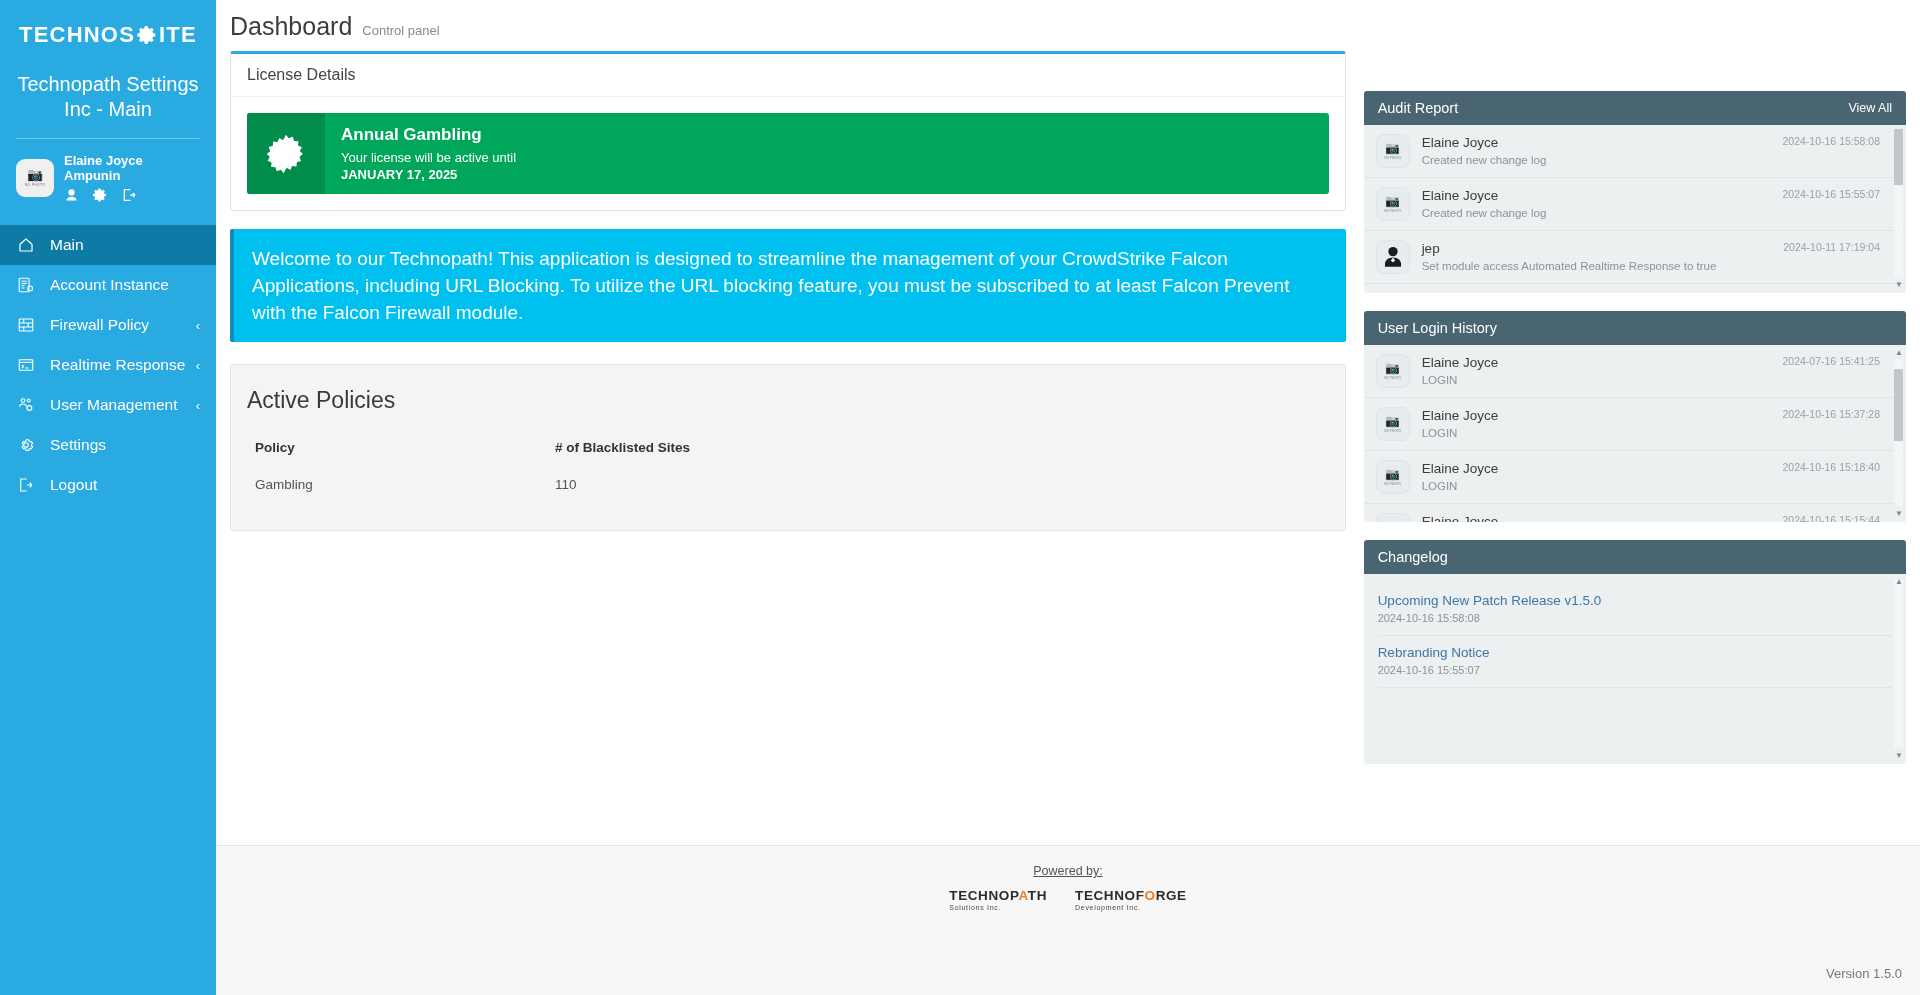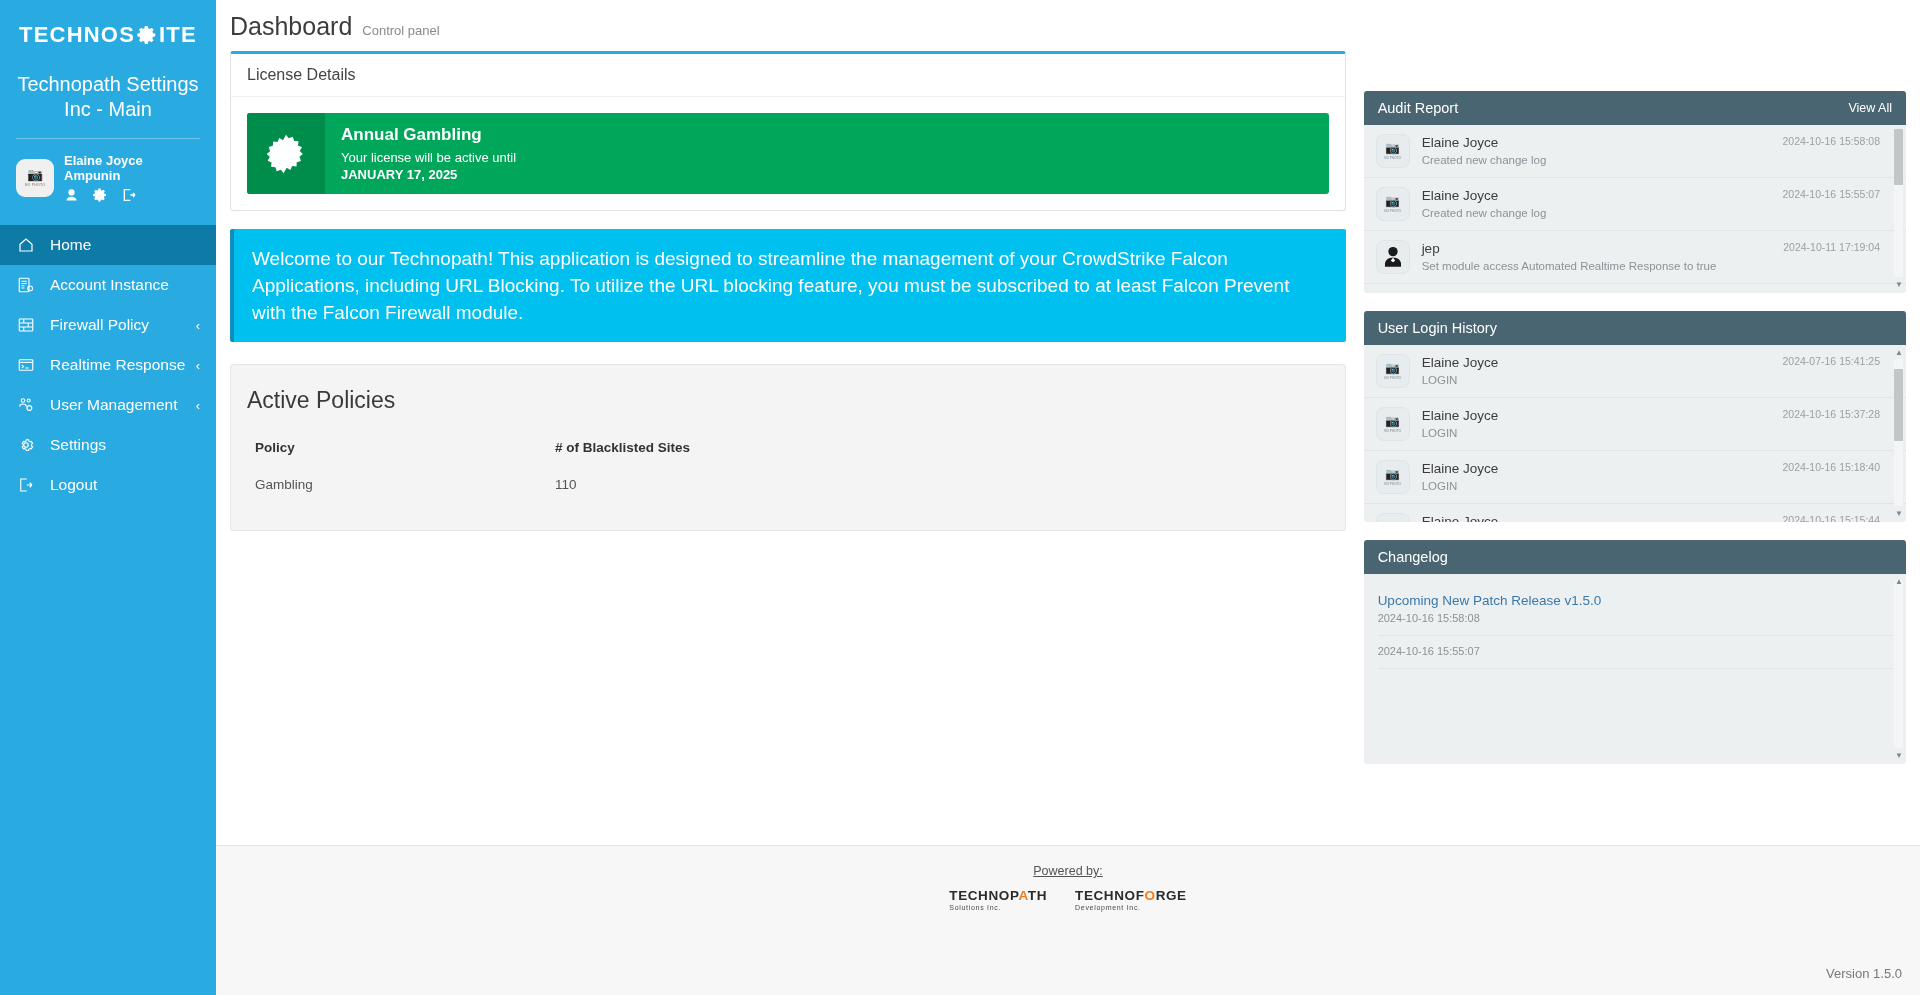--- a/index.html
+++ b/index.html
@@ -245,21 +245,21 @@
   </div>
 
   <nav class="nav">
 
     <div class="nav-item active">
       <span class="nav-ico">
         <svg viewBox="0 0 24 24" width="18" height="18" fill="none" stroke="#fff" stroke-width="1.6">
             <path d="M4 11l8-7 8 7v9H4z"></path>
           </svg>
       </span>
-      <span>Home</span>
+      <span>Main</span>
     </div>
 
     <div class="nav-item">
       <span class="nav-ico">
         <svg viewBox="0 0 24 24" width="18" height="18" fill="none" stroke="#fff" stroke-width="1.5">
             <rect x="3" y="3" width="13" height="18" rx="1"></rect>
             <path d="M6 7h7M6 10h7M6 13h4M6 16h4"></path>
             <circle cx="17.5" cy="16.5" r="3.2"></circle>
           </svg>
       </span>
@@ -509,20 +509,21 @@
       <section class="panel">
         <div class="panel-head">
           <span>Changelog</span>
         </div>
         <div class="changelog-body" style="height:188px;">
           <div class="cl-item">
             <div class="cl-title">Upcoming New Patch Release v1.5.0</div>
             <div class="cl-date">2024-10-16 15:58:08</div>
           </div>
           <div class="cl-item">
+            <div class="cl-title">Rebranding Notice</div>
             <div class="cl-date">2024-10-16 15:55:07</div>
           </div>
           <div class="vscroll" style="top:6px;bottom:16px;">
             <div class="track"></div>
           </div>
           <div class="scroll-arrow up">▲</div>
           <div class="scroll-arrow down">▼</div>
         </div>
       </section>
 

